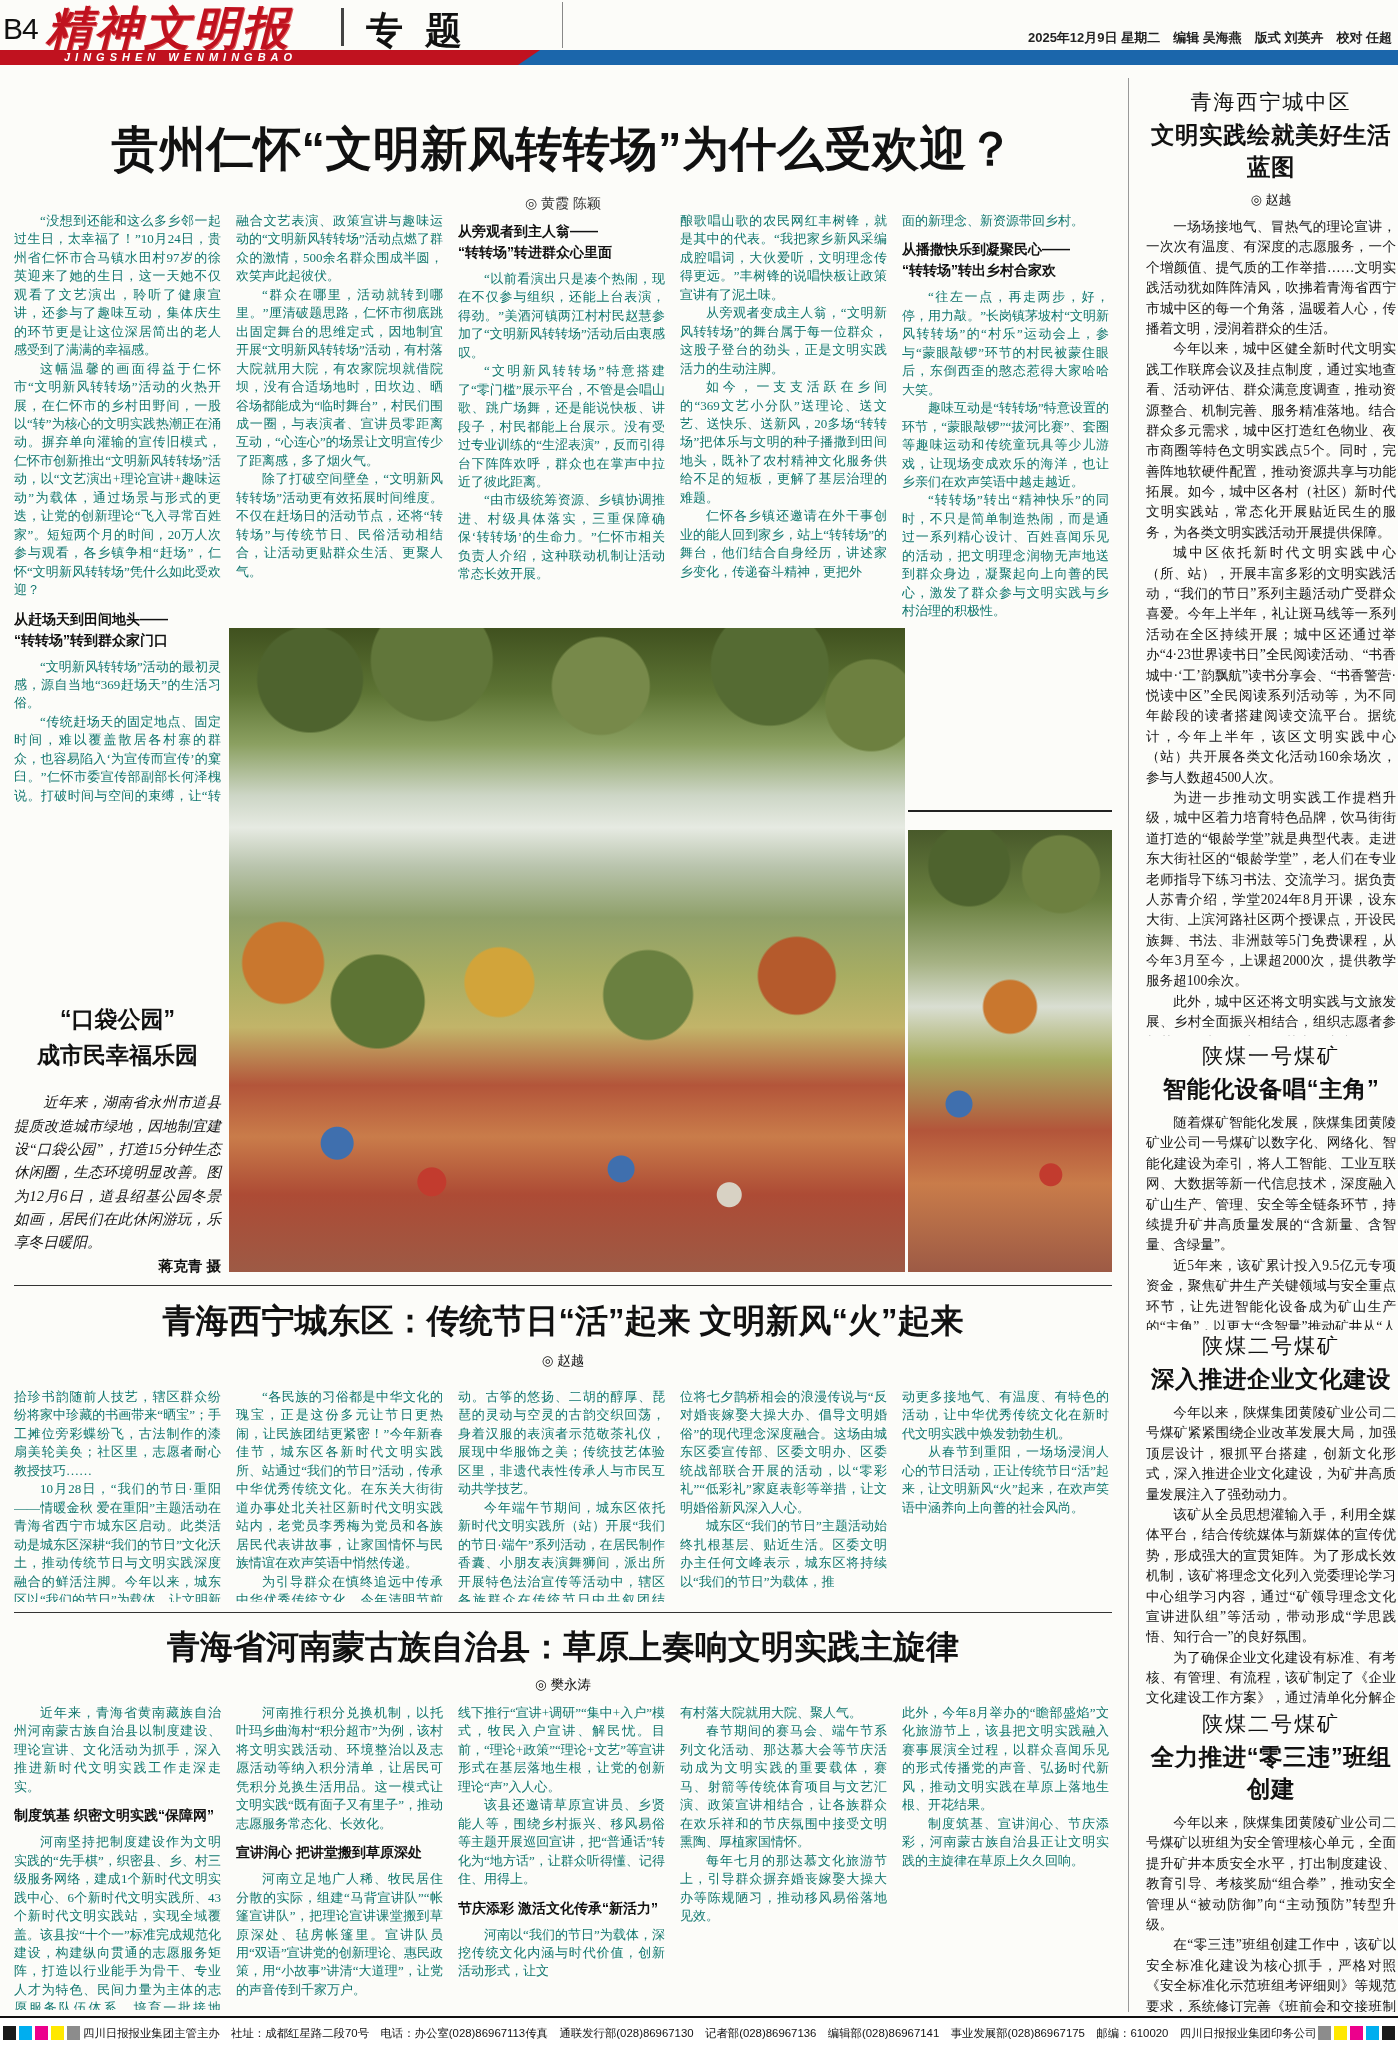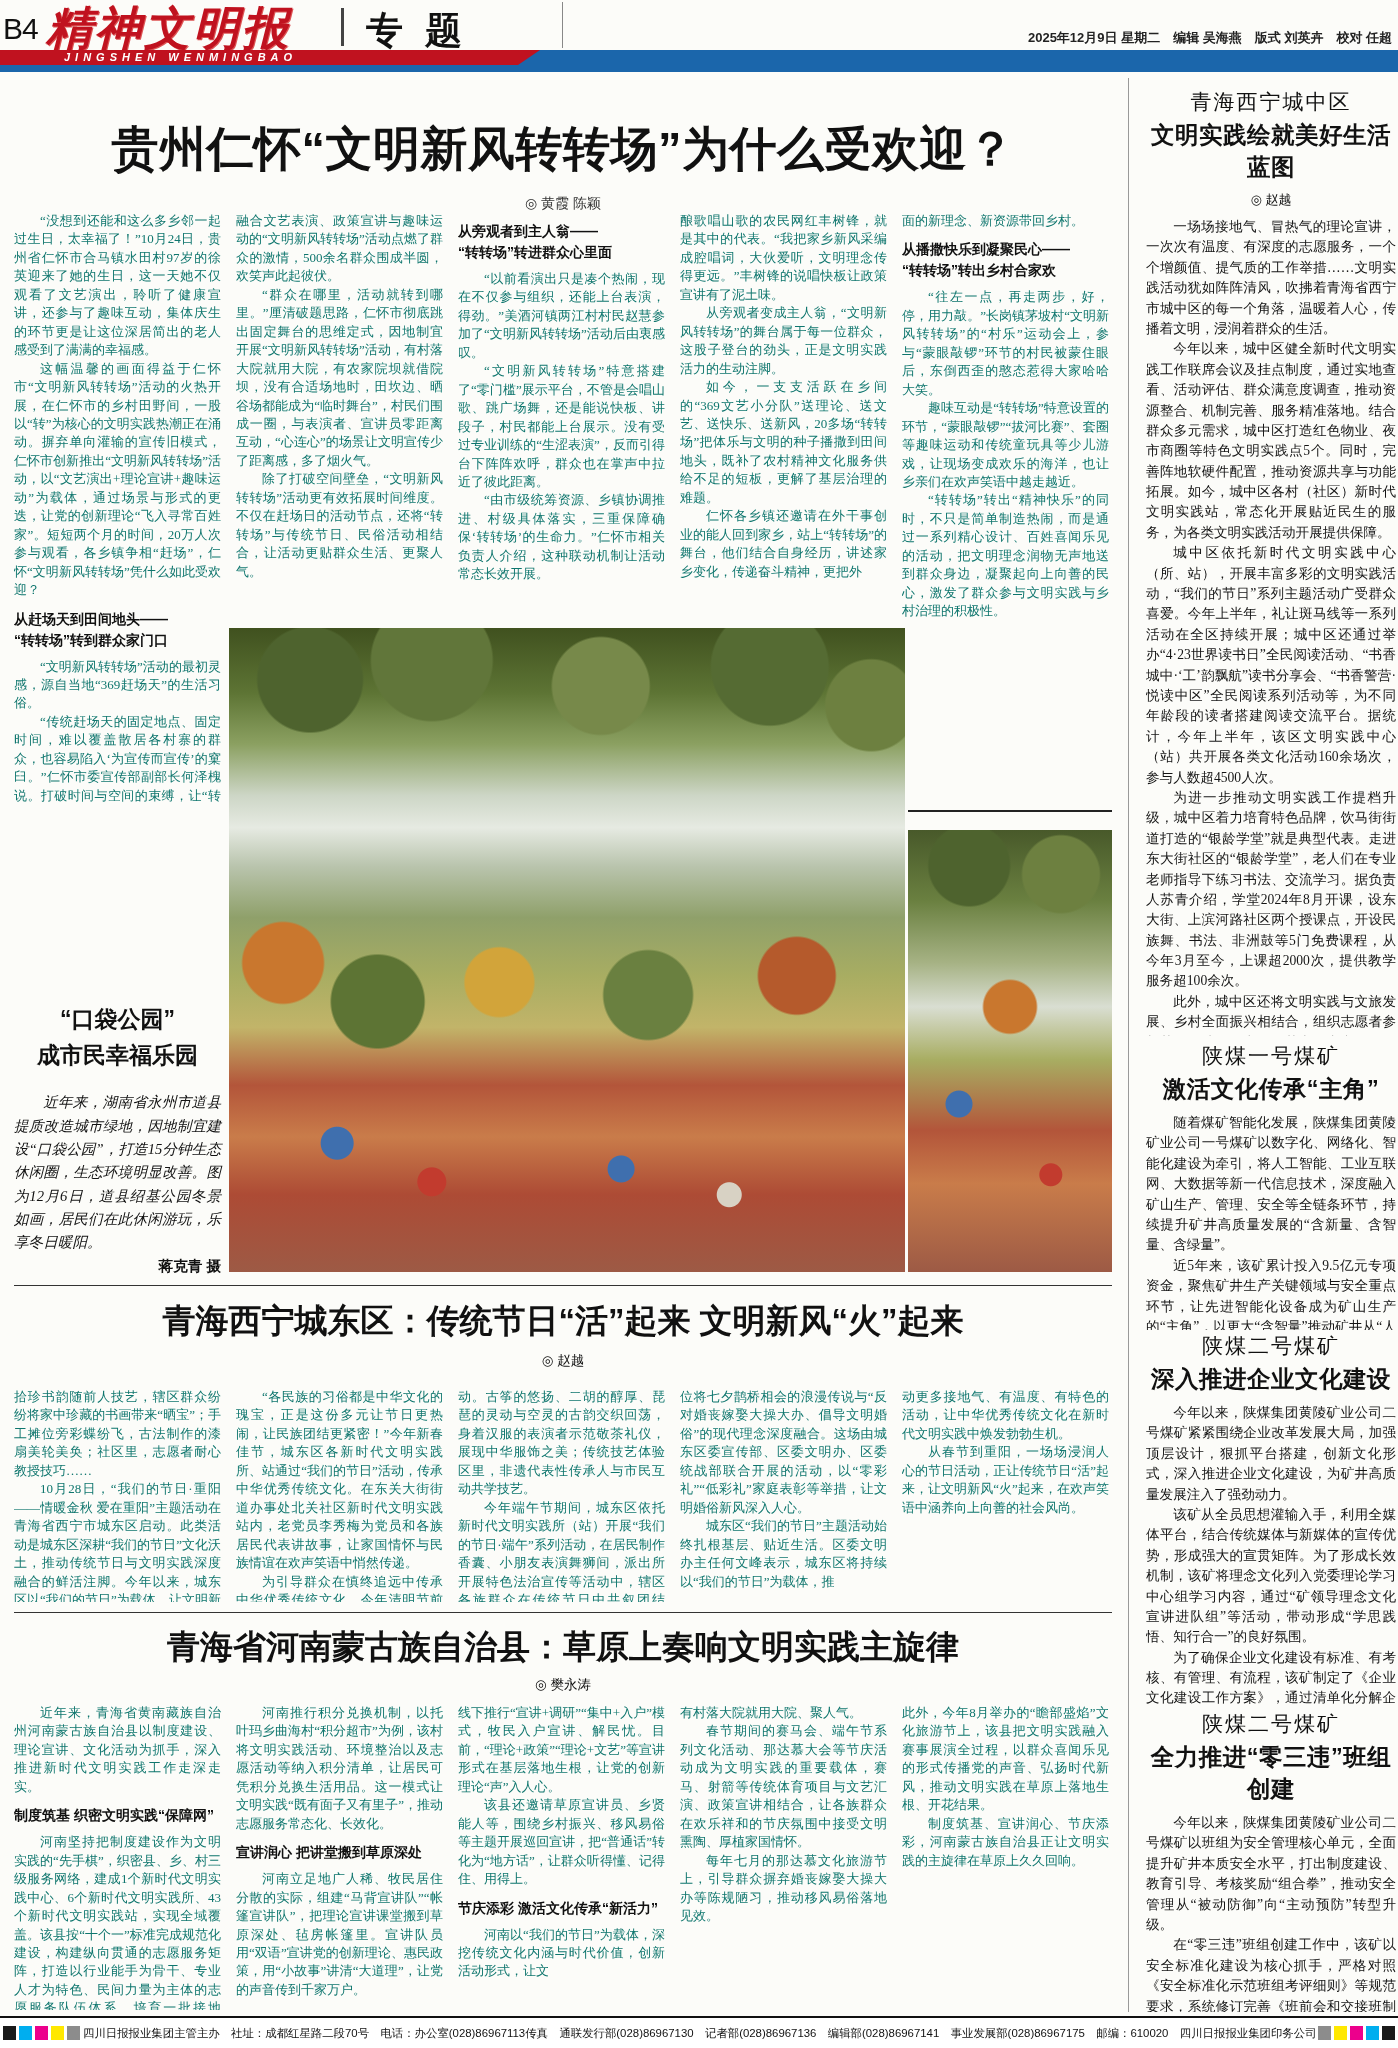--- a/index.html
+++ b/index.html
@@ -9,21 +9,21 @@
 
   
   .hdr-b4{position:absolute;left:3px;top:12px;font-size:30px;font-weight:normal;letter-spacing:-1px}
   .masthead{position:absolute;left:46px;top:-2px;font-family:"DejaVu Serif","Liberation Serif",serif;
             font-weight:bold;font-style:italic;font-size:46px;color:#c0121f;letter-spacing:3px;
             text-shadow:1px 1px 0 #d55}
   .mh-div1{position:absolute;left:341px;top:8px;width:3px;height:38px;background:#444}
   .section-title{position:absolute;left:366px;top:6px;font-size:37px;font-weight:900;letter-spacing:22px}
   .mh-div2{position:absolute;left:562px;top:2px;width:1px;height:46px;background:#888}
   .dateline{position:absolute;right:6px;top:29px;font-size:13px;font-weight:bold;color:#222}
-  .strip{position:absolute;left:0;top:50px;width:1398px;height:22px;background:#1b66ab}
+  .strip{position:absolute;left:0;top:50px;width:1398px;height:15px;background:#1b66ab}
   .strip-red{position:absolute;left:0;top:0;height:15px;width:540px;background:#c0121f;
              clip-path:polygon(0 0,540px 0,518px 15px,0 15px)}
   .strip-pinyin{position:absolute;left:64px;top:1px;color:#fff;font-style:italic;font-weight:bold;
                 font-size:11px;letter-spacing:5px;font-family:"Liberation Sans",sans-serif}
 
   
   .kicker{position:absolute;left:14px;top:82px;width:1098px;text-align:center;
           font-size:29px;font-weight:bold;letter-spacing:1px}
   .headline{position:absolute;left:14px;top:118px;width:1098px;text-align:center;
             font-size:47px;font-weight:900;letter-spacing:0.5px;white-space:nowrap}
@@ -252,21 +252,21 @@
         <p>一场场接地气、冒热气的理论宣讲，一次次有温度、有深度的志愿服务，一个个增颜值、提气质的工作举措……文明实践活动犹如阵阵清风，吹拂着青海省西宁市城中区的每一个角落，温暖着人心，传播着文明，浸润着群众的生活。</p>
         <p>今年以来，城中区健全新时代文明实践工作联席会议及挂点制度，通过实地查看、活动评估、群众满意度调查，推动资源整合、机制完善、服务精准落地。结合群众多元需求，城中区打造红色物业、夜市商圈等特色文明实践点5个。同时，完善阵地软硬件配置，推动资源共享与功能拓展。如今，城中区各村（社区）新时代文明实践站，常态化开展贴近民生的服务，为各类文明实践活动开展提供保障。</p>
         <p>城中区依托新时代文明实践中心（所、站），开展丰富多彩的文明实践活动，“我们的节日”系列主题活动广受群众喜爱。今年上半年，礼让斑马线等一系列活动在全区持续开展；城中区还通过举办“4·23世界读书日”全民阅读活动、“书香城中·‘工’韵飘航”读书分享会、“书香警营·悦读中区”全民阅读系列活动等，为不同年龄段的读者搭建阅读交流平台。据统计，今年上半年，该区文明实践中心（站）共开展各类文化活动160余场次，参与人数超4500人次。</p>
         <p>为进一步推动文明实践工作提档升级，城中区着力培育特色品牌，饮马街街道打造的“银龄学堂”就是典型代表。走进东大街社区的“银龄学堂”，老人们在专业老师指导下练习书法、交流学习。据负责人苏青介绍，学堂2024年8月开课，设东大街、上滨河路社区两个授课点，开设民族舞、书法、非洲鼓等5门免费课程，从今年3月至今，上课超2000次，提供教学服务超100余次。</p>
         <p>此外，城中区还将文明实践与文旅发展、乡村全面振兴相结合，组织志愿者参与莫名湖诗歌分享会、莫家街夜市开街等活动。</p>
       </div>
   </div>
 
   <div class="side-art side-b">
     <div class="side-kicker">陕煤一号煤矿</div>
-    <div class="side-title">激活文化传承“主角”</div>
+    <div class="side-title">智能化设备唱“主角”</div>
     <div style="height:8px"></div>
     <div>
         <p>随着煤矿智能化发展，陕煤集团黄陵矿业公司一号煤矿以数字化、网络化、智能化建设为牵引，将人工智能、工业互联网、大数据等新一代信息技术，深度融入矿山生产、管理、安全等全链条环节，持续提升矿井高质量发展的“含新量、含智量、含绿量”。</p>
         <p>近5年来，该矿累计投入9.5亿元专项资金，聚焦矿井生产关键领域与安全重点环节，让先进智能化设备成为矿山生产的“主角”，以更大“含智量”推动矿井从“人控”到“数控”的提质升级，从“少人”到“无人”的智慧蝶变。（倪小红）</p>
       </div>
   </div>
 
   <div class="side-art side-c">
     <div class="side-kicker">陕煤二号煤矿</div>
     <div class="side-title">深入推进企业文化建设</div>

